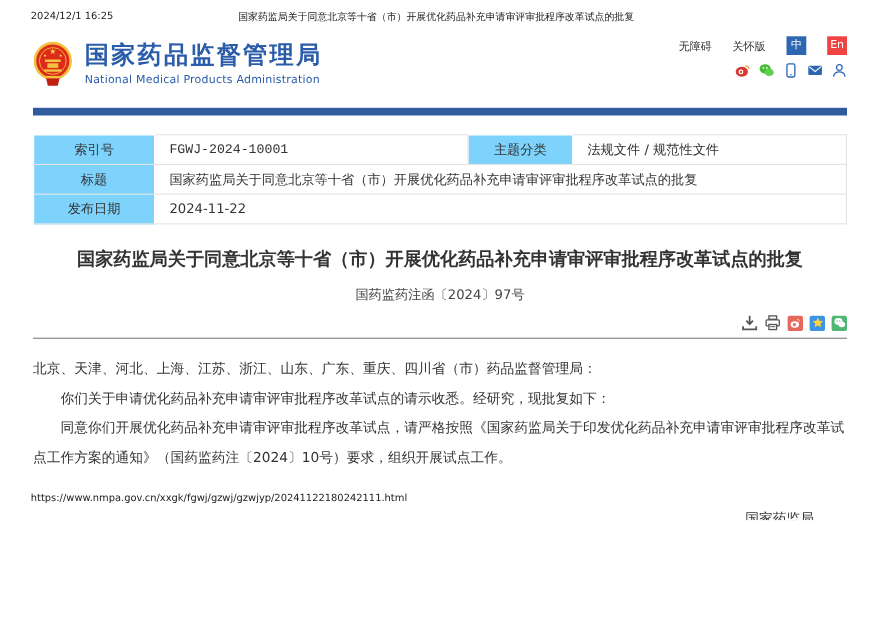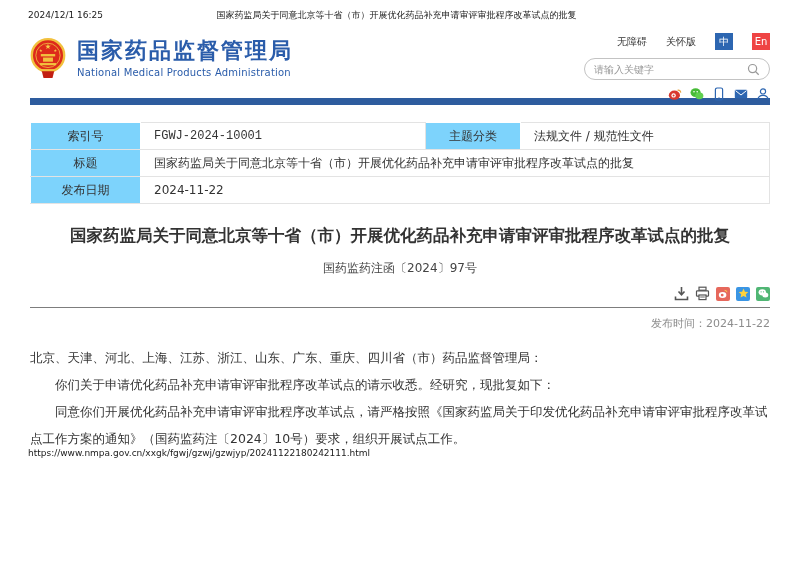--- a/index.html
+++ b/index.html
@@ -93,29 +93,20 @@
         </div>
       </div>
 
       <div class="header-right">
         <div class="top-links">
           <span class="top-link">无障碍</span>
           <span class="top-link">关怀版</span>
           <span class="lang-btn lang-zh">中</span>
           <span class="lang-btn lang-en">En</span>
         </div>
-        <div class="search-box">
-          <input type="text" placeholder="请输入关键字" style="">
-          <span style="display:inline-flex;">
-            <svg width="13" height="13" viewBox="0 0 14 14">
-                <circle cx="6" cy="6" r="4.4" fill="none" stroke="#9a9a9a" stroke-width="1.3"></circle>
-                <line x1="9.4" y1="9.4" x2="12.6" y2="12.6" stroke="#9a9a9a" stroke-width="1.3"></line>
-              </svg>
-          </span>
-        </div>
         <div class="social-row">
           <span class="ic">
             <svg width="14" height="14" viewBox="0 0 14 14">
                 <ellipse cx="6.4" cy="8.2" rx="5.6" ry="4.6" fill="#d9382e"></ellipse>
                 <circle cx="5.6" cy="8.4" r="2.2" fill="#fff"></circle>
                 <circle cx="5.6" cy="8.4" r="1" fill="#d9382e"></circle>
                 <path d="M9.5 3.2 Q12.4 2.8 12.8 5.6" fill="none" stroke="#e8a33d" stroke-width="1.1"></path>
               </svg>
           </span>
           <span class="ic">
@@ -204,23 +195,20 @@
             <ellipse cx="4.3" cy="4.3" rx="3.7" ry="3.1" fill="#fff"></ellipse>
             <ellipse cx="7.3" cy="6.9" rx="3" ry="2.5" fill="#fff"></ellipse>
             <circle cx="3.1" cy="3.8" r="0.6" fill="#50b674"></circle>
             <circle cx="5.5" cy="3.8" r="0.6" fill="#50b674"></circle>
           </svg>
       </span>
     </div>
 
     <div class="divider"></div>
 
-    <div class="publish-line">
-      <span>发布时间：</span><span>2024-11-22</span>
-    </div>
 
     <div class="body-text">
       <p>北京、天津、河北、上海、江苏、浙江、山东、广东、重庆、四川省（市）药品监督管理局：</p>
       <p class="indent">你们关于申请优化药品补充申请审评审批程序改革试点的请示收悉。经研究，现批复如下：</p>
       <p class="indent">同意你们开展优化药品补充申请审评审批程序改革试点，请严格按照《国家药监局关于印发优化药品补充申请审评审批程序改革试点工作方案的通知》（国药监药注〔2024〕10号）要求，组织开展试点工作。</p>
     </div>
 
     <div class="signature">
       <div>国家药监局</div>
       <div>2024年11月22日</div>

